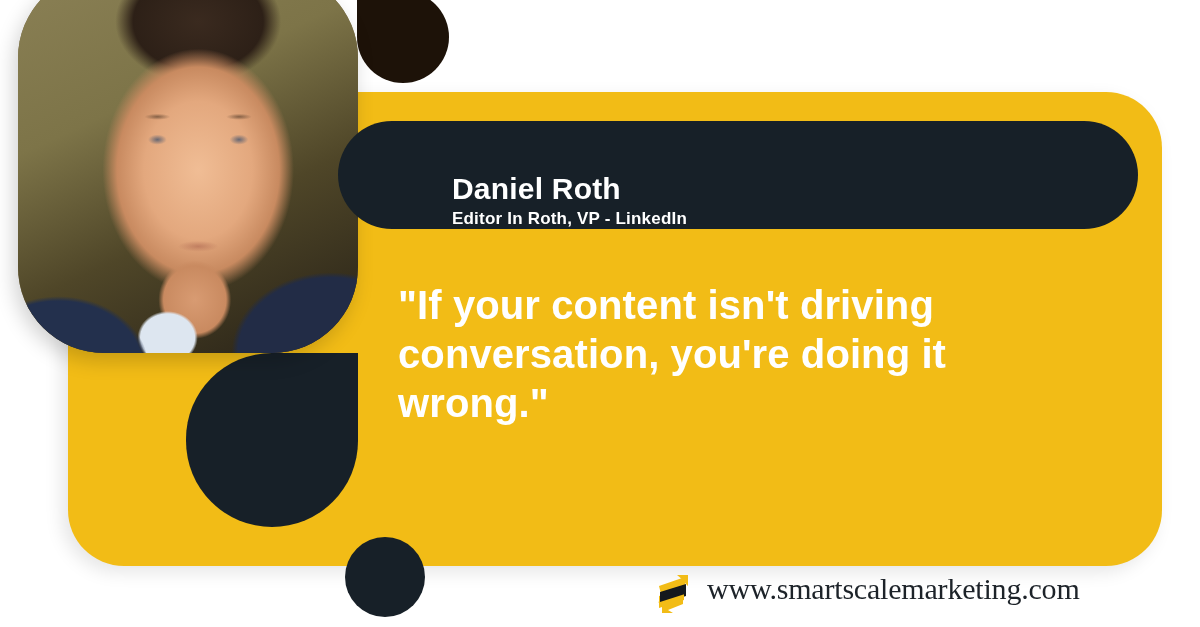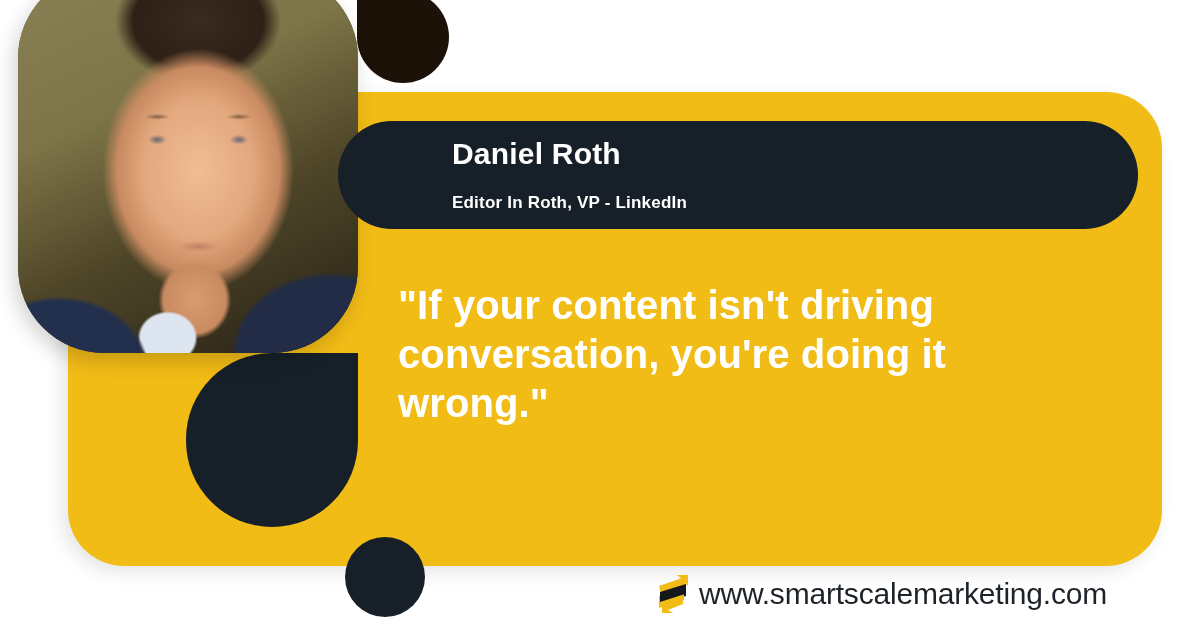--- a/index.html
+++ b/index.html
@@ -124,22 +124,21 @@
     top: 121px;
     width: 800px;
     height: 108px;
     background: #172028;
     border-radius: 54px;
     z-index: 7;
     box-sizing: border-box;
     padding-left: 114px;
     display: flex;
     flex-direction: column;
-    justify-content: center;
-    gap: 19px;
+    justify-content: flex-end;
   }
   .name-text {
     color: #ffffff;
     font-size: 30px;
     font-weight: bold;
     letter-spacing: 0.2px;
     line-height: 1.1;
     margin-bottom: 5px;
   }
   .role-text {
@@ -163,23 +162,23 @@
     line-height: 1.22;
     letter-spacing: 0.1px;
   }
 
   
   .footer {
     position: absolute;
     left: 655px;
     top: 572px;
     display: flex;
-    align-items: center;
-    gap: 8px;
+    gap: 16px;
     z-index: 9;
+    font-family: Liberation Serif, serif;
   }
   .brand-logo {
     width: 36px;
     height: 44px;
     display: block;
   }
   .site-url {
     color: #1d2329;
     font-size: 30px;
     font-weight: normal;

